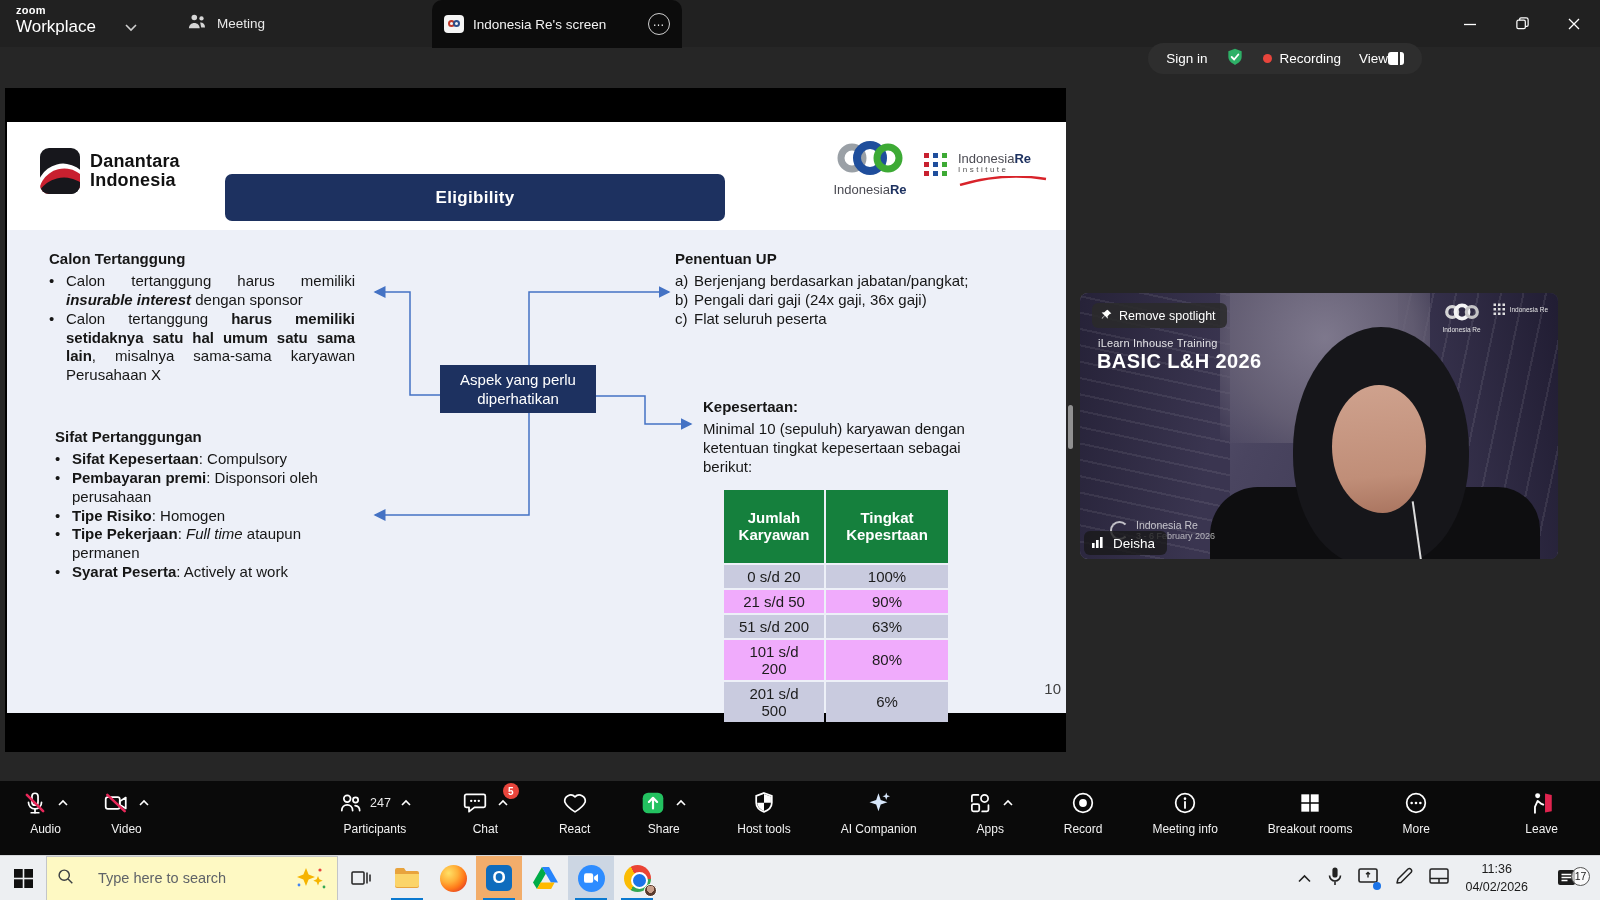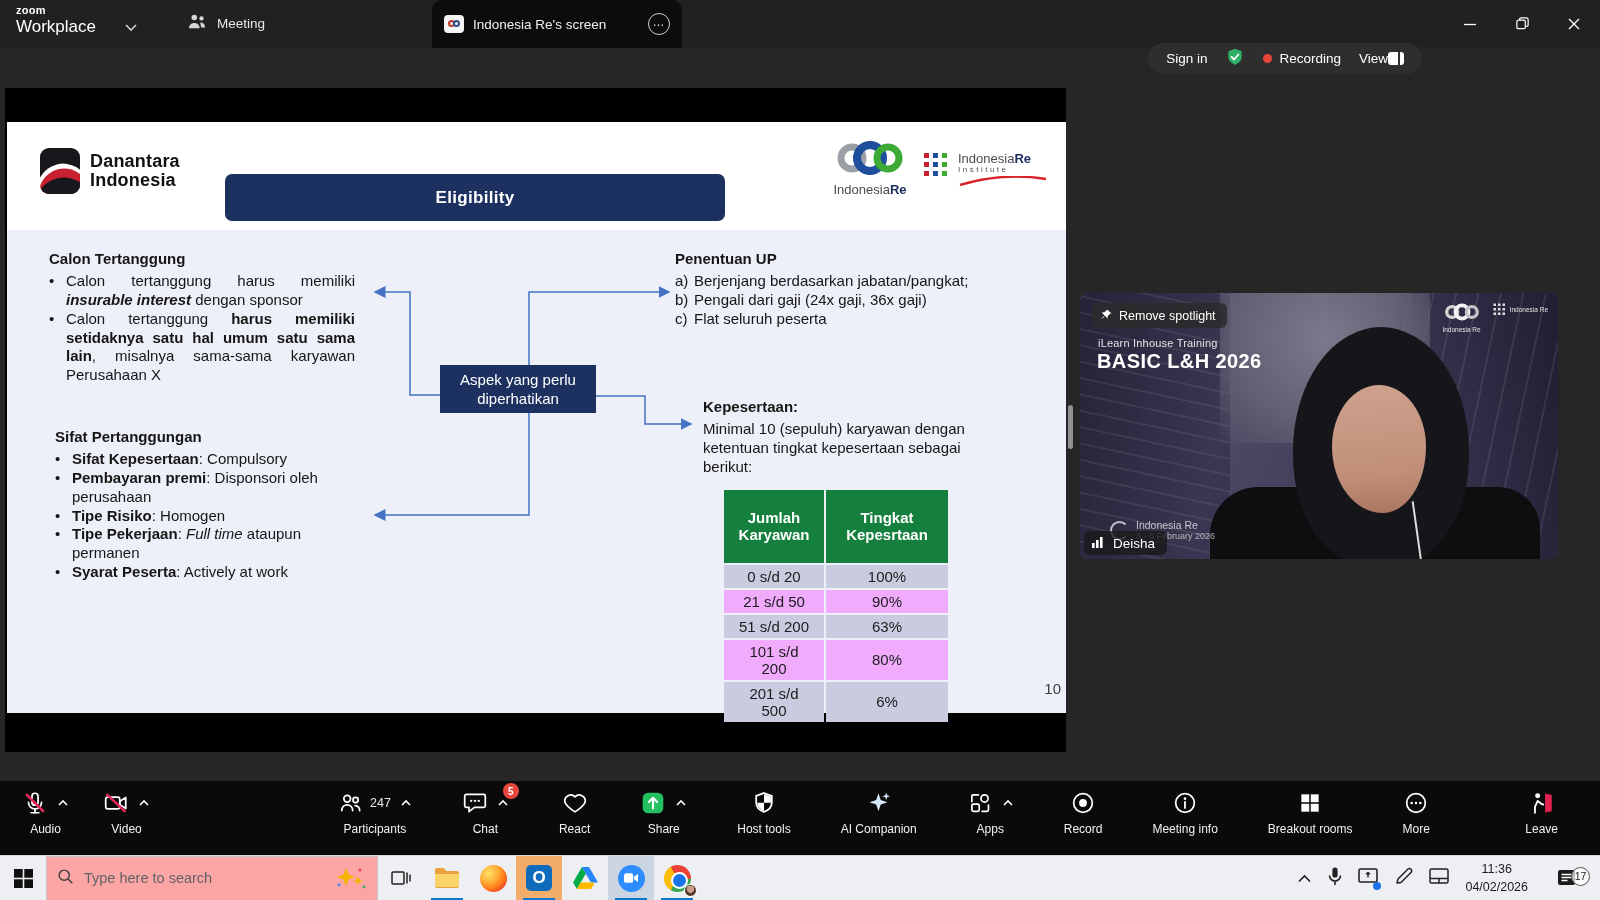--- a/index.html
+++ b/index.html
@@ -103,21 +103,21 @@
   .tb-group-right{position:absolute;right:42px;top:6px;display:flex;}
   .tb-item{display:flex;flex-direction:column;align-items:center;gap:3px;color:#fff;cursor:default;}
   .tb-item .ico-row{height:32px;display:flex;align-items:center;position:relative;}
   .tb-item .lbl{font-size:12px;color:#f2f2f2;white-space:nowrap;}
   .tb-item .cnt{font-size:12.5px;color:#e9e9e9;margin-left:6px;}
   .tb-item .chev{margin-left:9px;display:flex;}
   .badge{position:absolute;top:-4px;right:-10px;min-width:16px;height:16px;background:#e8453c;border-radius:8px;color:#fff;font-size:10px;font-weight:bold;display:flex;align-items:center;justify-content:center;padding:0 4px;}
   
   #taskbar{position:absolute;left:0;top:855px;width:1600px;height:45px;background:#edeff2;border-top:1px solid #d5d7da;display:flex;align-items:center;}
   .tk-cell{width:46px;height:45px;display:flex;align-items:center;justify-content:center;position:relative;flex:none;}
-  .tk-search{width:332px;height:45px;background:#fca5a5;border:1px solid #c3c5c8;display:flex;align-items:center;gap:10px;padding:0 10px;flex:none;position:relative;}
+  .tk-search{width:292px;height:45px;background:#fef9c3;border:1px solid #c3c5c8;display:flex;align-items:center;gap:24px;padding:0 10px;flex:none;position:relative;}
   .tk-search .ph{font-size:14.5px;color:#5f6368;flex:1;}
   .spark{position:relative;width:34px;height:24px;flex:none;}
   .underline{position:absolute;bottom:0;left:7px;right:7px;height:3px;background:#0b79d0;}
   .hl-orange{background:rgba(242,156,73,.8);}
   .hl-zoom{background:#ccd6e3;}
   .ffox{width:27px;height:27px;border-radius:50%;background:radial-gradient(circle at 32% 30%,#ffe066 0%,#ffb039 35%,#ff7a1a 60%,#e33c25 85%,#b5121b 100%);}
   .outl{width:26px;height:26px;border-radius:5px;background:#0f6cbd;color:#fff;font-weight:bold;font-size:17px;display:flex;align-items:center;justify-content:center;}
   .zoomapp{width:27px;height:27px;border-radius:50%;background:#2d8cff;display:flex;align-items:center;justify-content:center;}
   .chrome{width:27px;height:27px;border-radius:50%;background:conic-gradient(from -30deg,#ea4335 0 120deg,#34a853 0 240deg,#fbbc05 0 360deg);position:relative;}
   .chrome::after{content:"";position:absolute;left:7px;top:7px;width:13px;height:13px;border-radius:50%;background:#1a73e8;border:2.5px solid #fff;}

